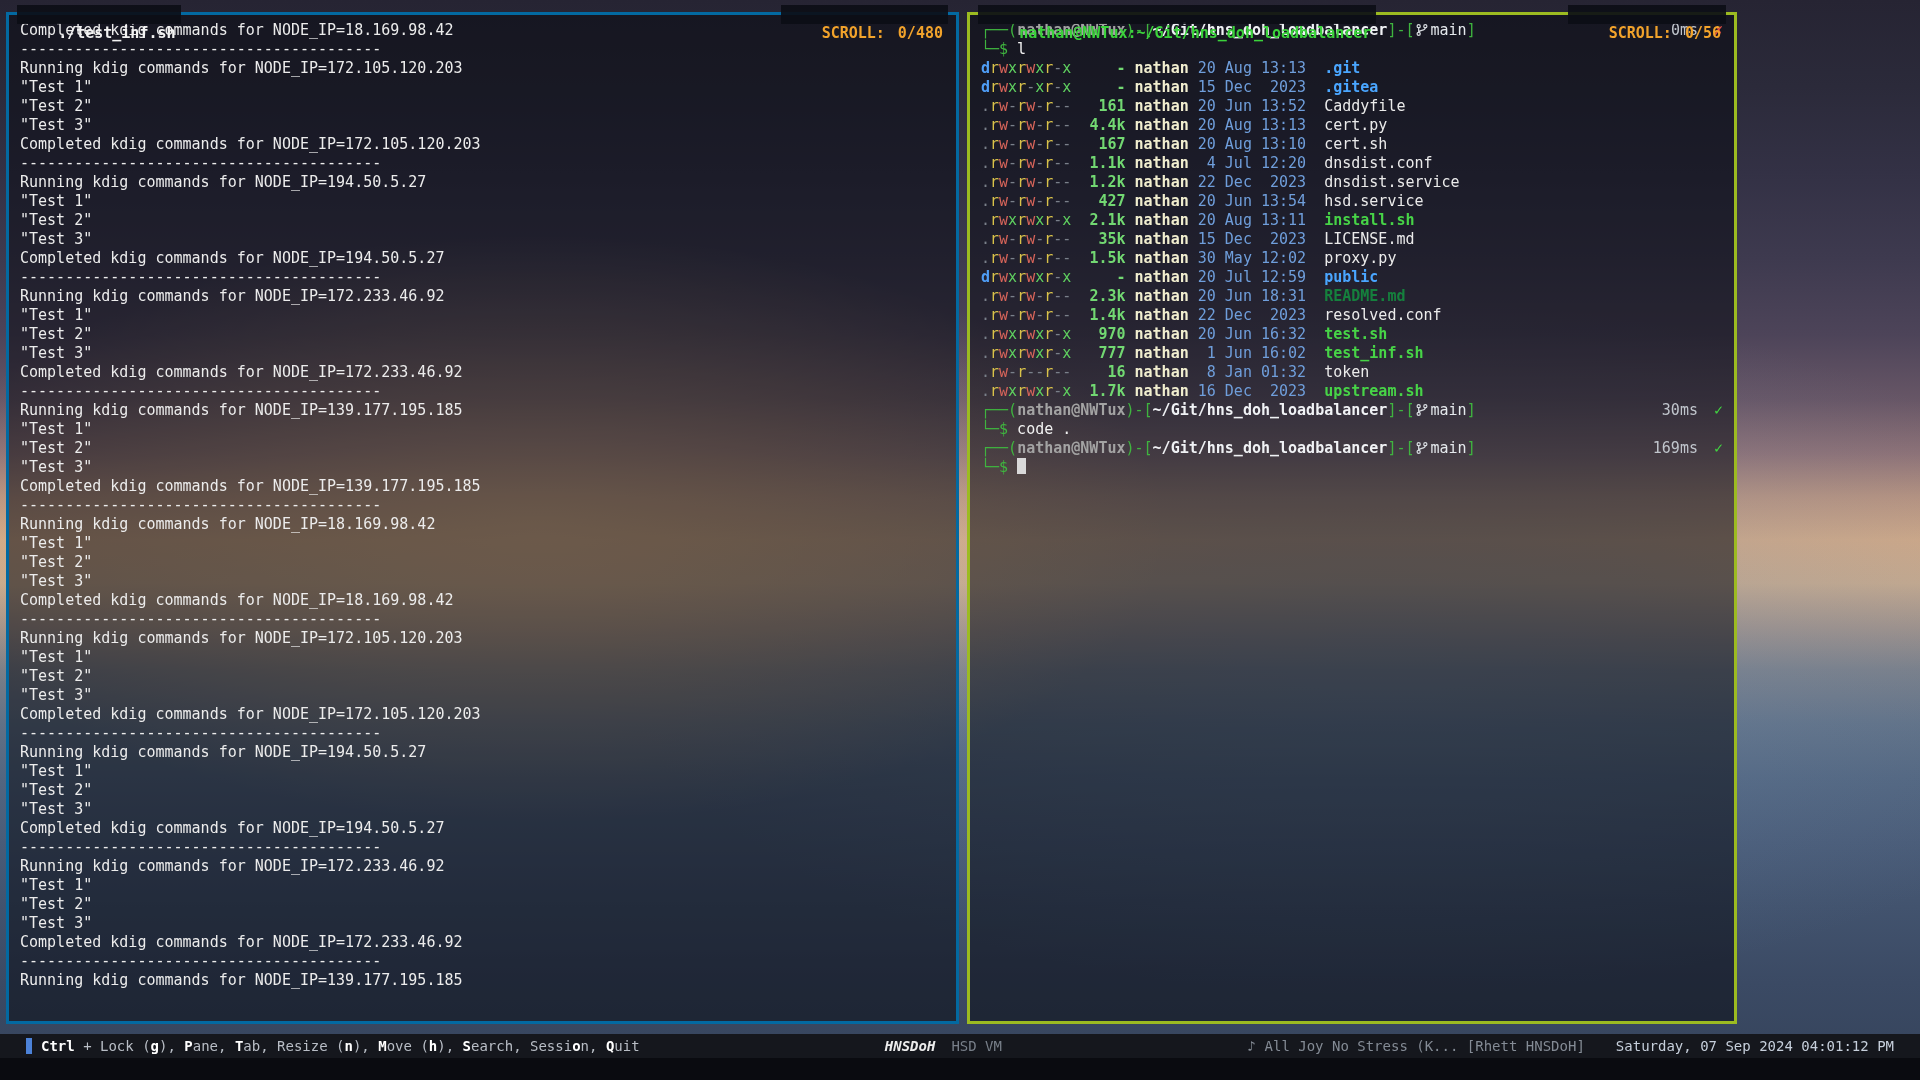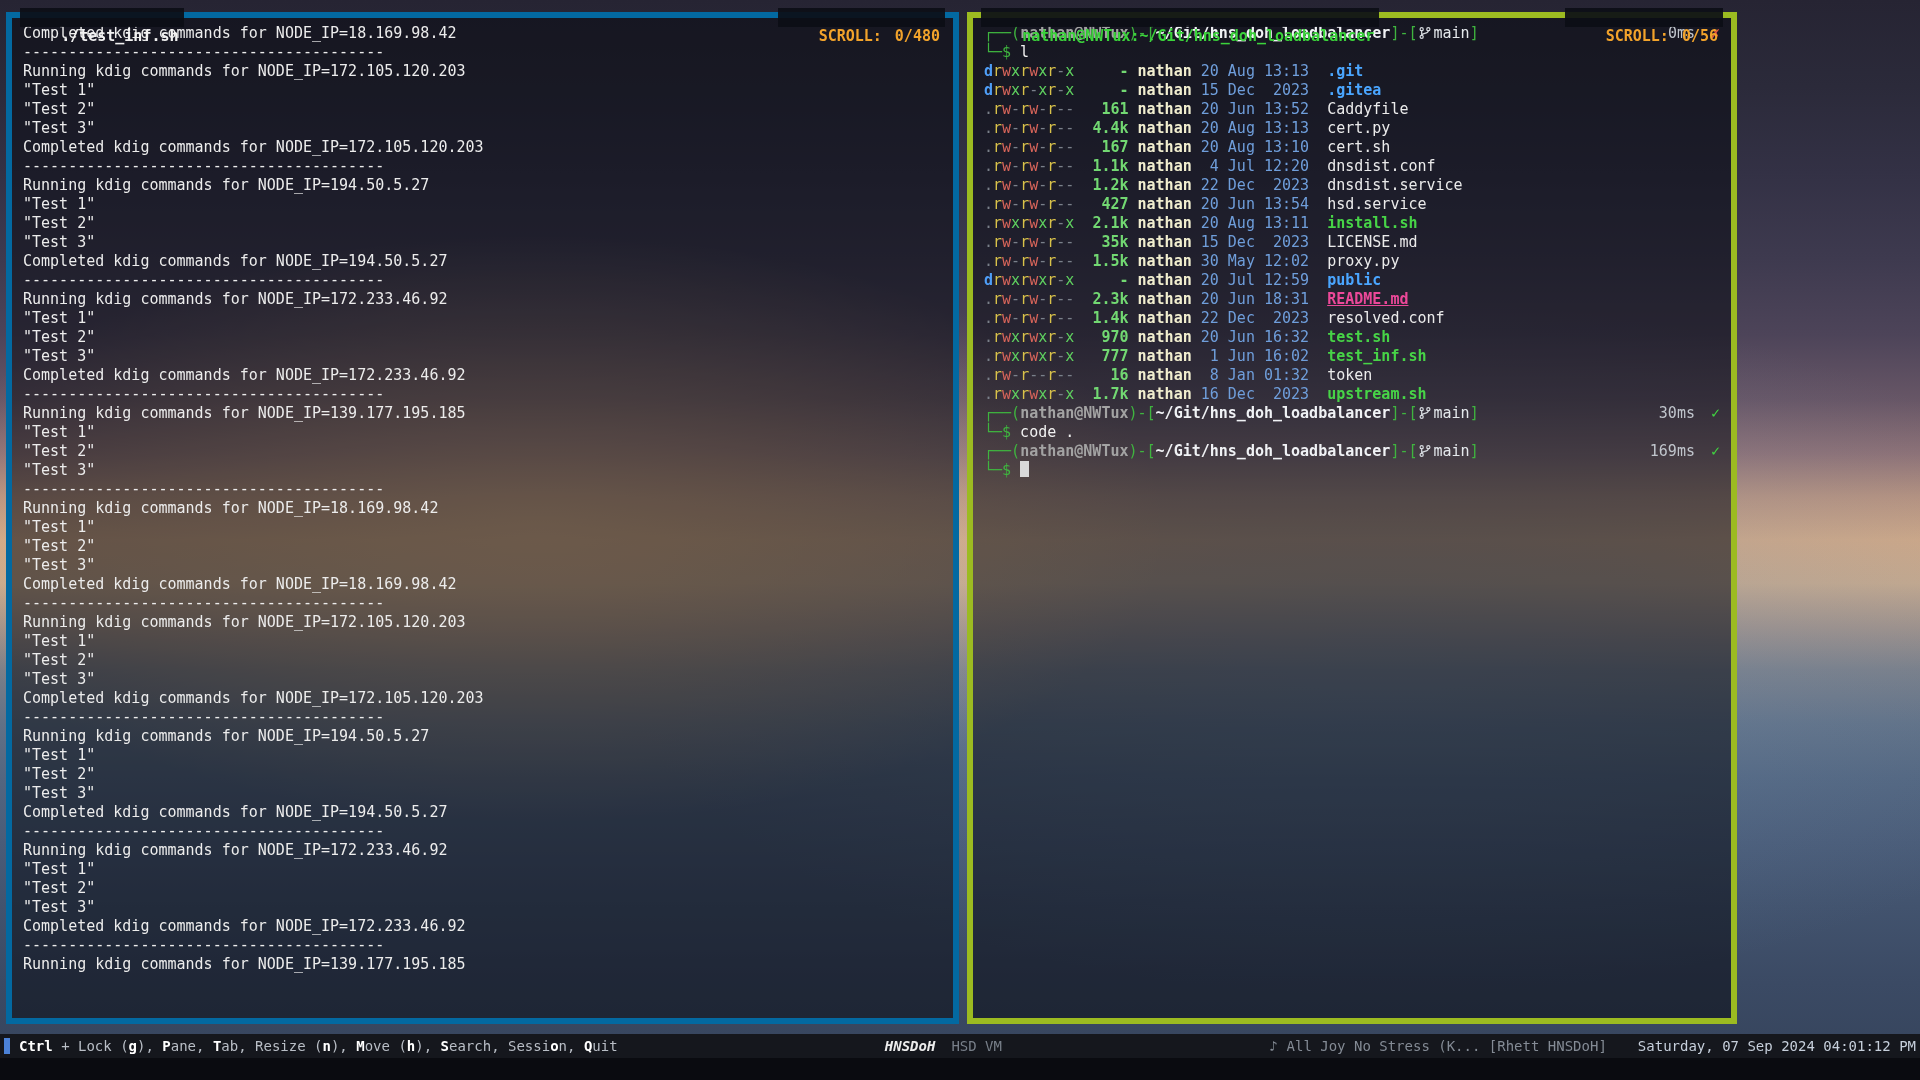--- a/index.html
+++ b/index.html
@@ -7,21 +7,21 @@
     font-family:"DejaVu Sans Mono","Liberation Mono",monospace;}
   .wallpaper{position:absolute;inset:0;
     background:
       radial-gradient(900px 420px at 28% 49%, rgba(245,200,150,.55), rgba(245,200,150,0) 70%),
       radial-gradient(1100px 500px at 72% 60%, rgba(110,145,185,.30), rgba(110,145,185,0) 70%),
       linear-gradient(180deg,
         #262433 0%, #2b2a3a 8%, #333145 16%, #3e3a4f 24%, #4d4459 31%,
         #675666 37%, #8d7176 42%, #b6927f 46%, #d0a886 50%, #c7a98c 54%,
         #a29289 58%, #7b7f88 62%, #617186 67%, #536680 72%, #4a5c78 78%,
         #42536e 84%, #3b4a64 91%, #35435b 100%);}
-  .pane{position:absolute;top:12px;height:1012px;border:6px solid #0369a1;background:rgba(9,11,19,.55)}
+  .pane{position:absolute;top:12px;height:1012px;border:3px solid #0369a1;background:rgba(9,11,19,.55)}
   #pane-left{left:6px;width:953px}
   #pane-right{left:967px;width:770px;border-color:#9cbb21}
   .pane-chip{position:absolute;top:-10px;height:19px;line-height:19px;background:rgba(12,14,22,.92);
     padding:0 5px;font-size:15px;font-weight:bold;white-space:pre;z-index:2}
   .title-chip{left:8px;color:#f2f2f2}
   #pane-right .title-chip{color:#3bd33b}
   .scroll-chip{right:8px;color:#f2a32b}
   .scroll-chip .sval{margin-left:13px}
   .pane-content{position:absolute;left:1px;right:1px;top:1px;bottom:1px;padding:5px 10px;overflow:hidden;
     font-size:15px;line-height:19px;color:#ececec}
@@ -44,24 +44,24 @@
   .pm-r{color:#d9c24a}
   .pm-w{color:#d8655a}
   .pm-x{color:#5fd05f}
   .pm-dim{color:#7a808a}
   .fsize{color:#72d872;font-weight:bold}
   .fuser{color:#f1eecf;font-weight:bold}
   .fdate{color:#6f9edb}
   .fname{color:#ebebeb}
   .n-dir{color:#4aa6ff;font-weight:bold}
   .n-exec{color:#47d447;font-weight:bold}
-  .n-readme{color:#ec4899;font-weight:bold;text-decoration:underline}
+  .n-readme{color:#15803d;font-weight:bold;}
   .cursor{display:inline-block;width:9px;height:16px;background:#d9d9d9;vertical-align:-2px}
   .status-bar{position:absolute;left:0;top:1034px;width:1920px;height:24px;background:#15171d;
-    display:flex;align-items:center;padding:0 4px;font-size:14px;color:#c3c8cf}
+    display:flex;align-items:center;padding:0 26px;font-size:14px;color:#c3c8cf}
   .mode-indicator{width:6px;height:16px;background:#4c82d8;margin-right:9px;flex:none}
   .hints{white-space:pre;flex:none}
   .hint-key{color:#ffffff;font-weight:bold}
   .hint-plain{color:#b9bec6}
   .sbspace{flex:1}
   .sb-center{display:flex;align-items:flex-end;flex:none}
   .session-name{font-weight:bold;font-style:italic;color:#ececec}
   .host-label{margin-left:16px;color:#787f89}
   .sb-right{display:flex;align-items:center;white-space:pre;flex:none}
   .music,.music-icon{color:#848b95}
@@ -99,20 +99,21 @@
       <div class="tline">Running kdig commands for NODE_IP=172.233.46.92</div>
       <div class="tline">"Test 1"</div>
       <div class="tline">"Test 2"</div>
       <div class="tline">"Test 3"</div>
       <div class="tline">Completed kdig commands for NODE_IP=172.233.46.92</div>
       <div class="tline">----------------------------------------</div>
       <div class="tline">Running kdig commands for NODE_IP=139.177.195.185</div>
       <div class="tline">"Test 1"</div>
       <div class="tline">"Test 2"</div>
       <div class="tline">"Test 3"</div>
+      <div class="tline">Completed kdig commands for NODE_IP=139.177.195.185</div>
       <div class="tline">----------------------------------------</div>
       <div class="tline">Running kdig commands for NODE_IP=18.169.98.42</div>
       <div class="tline">"Test 1"</div>
       <div class="tline">"Test 2"</div>
       <div class="tline">"Test 3"</div>
       <div class="tline">Completed kdig commands for NODE_IP=18.169.98.42</div>
       <div class="tline">----------------------------------------</div>
       <div class="tline">Running kdig commands for NODE_IP=172.105.120.203</div>
       <div class="tline">"Test 1"</div>
       <div class="tline">"Test 2"</div>

